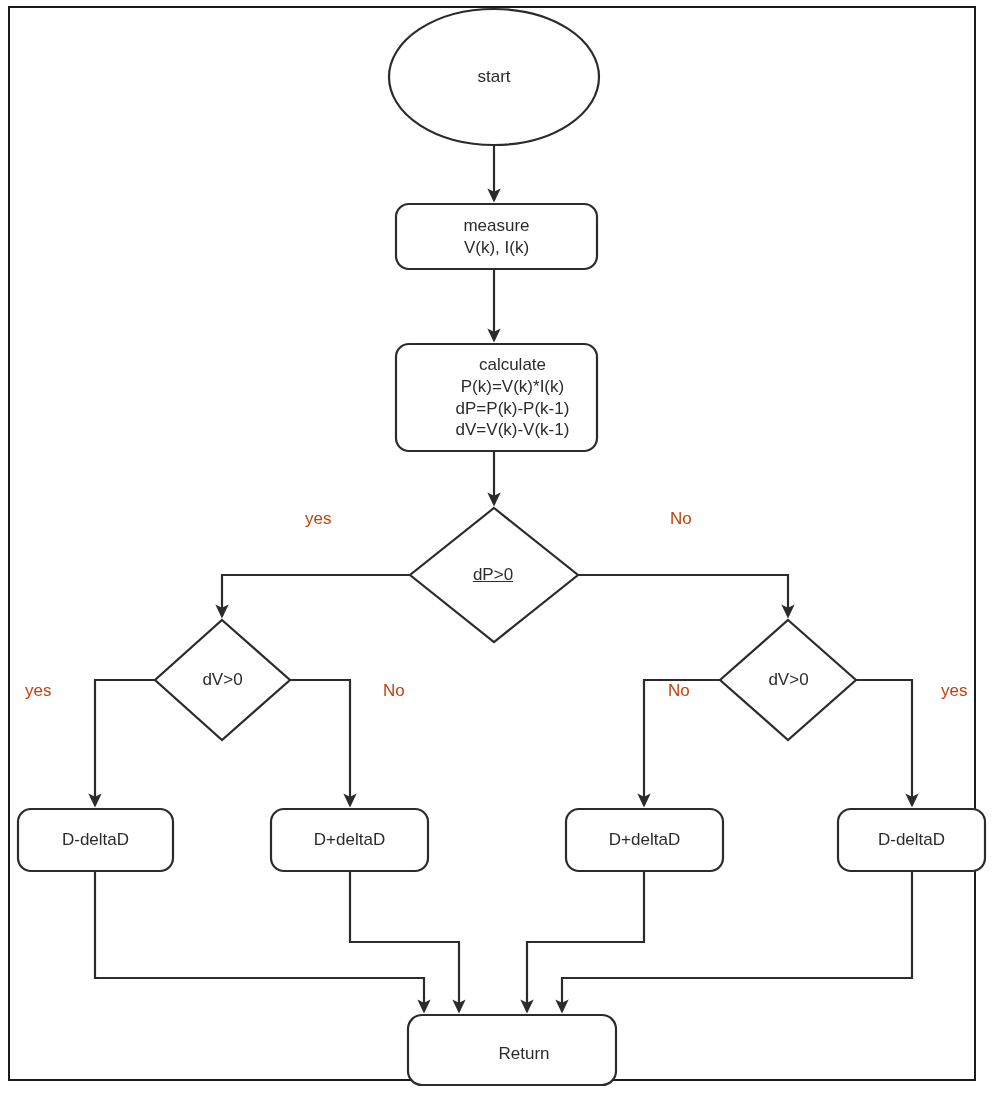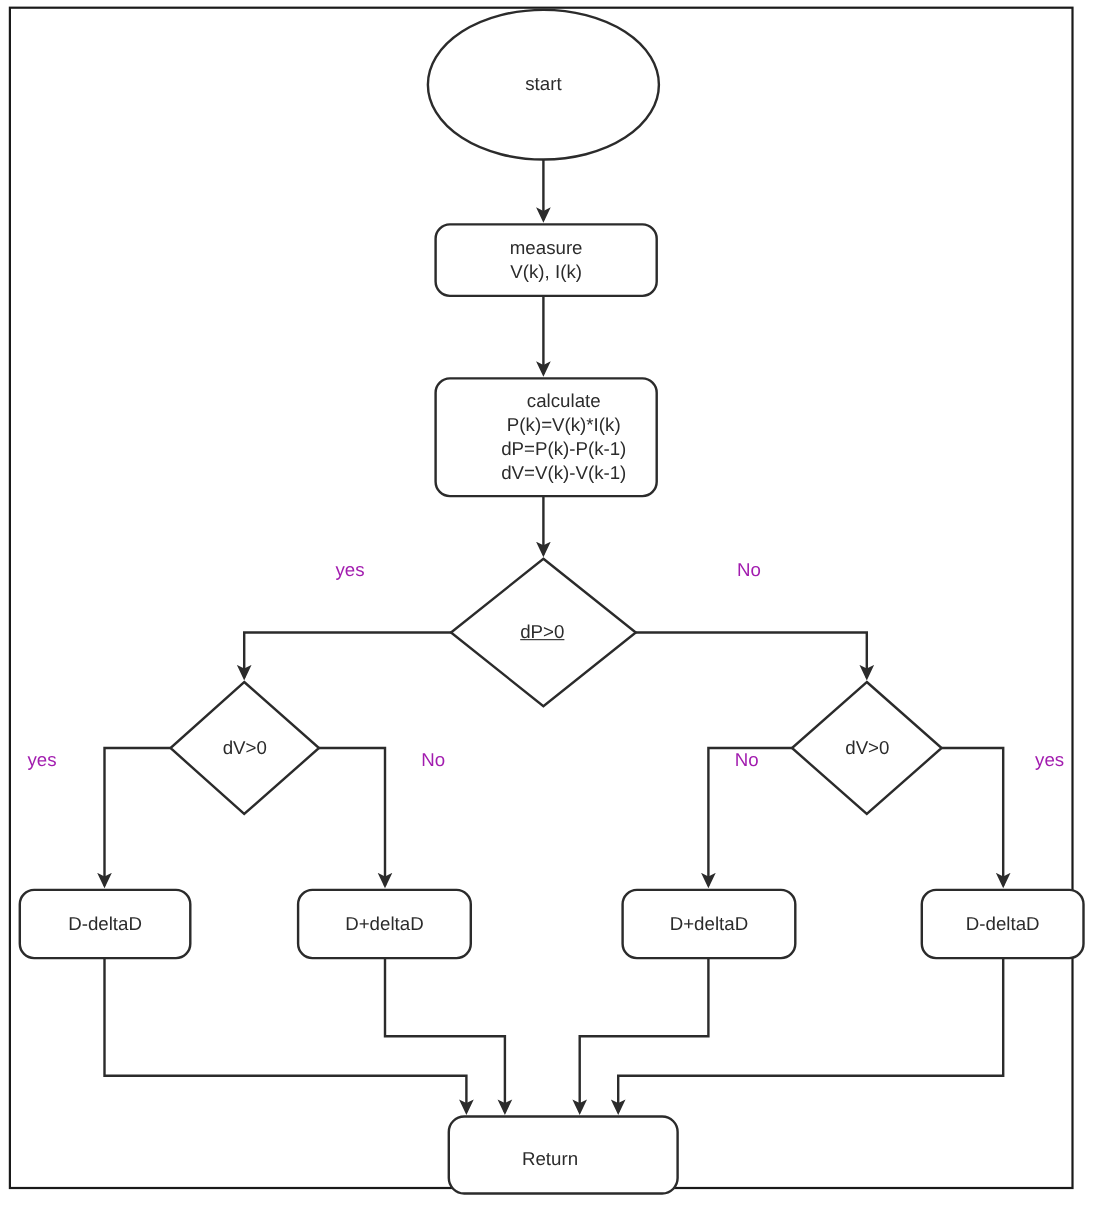--- a/index.html
+++ b/index.html
@@ -41,21 +41,21 @@
     justify-content: center;
     text-align: center;
     color: #2b2b2b;
     font-size: 17px;
     line-height: 1.28;
     white-space: pre-line;
     pointer-events: none;
   }
   .edge-label {
     position: absolute;
-    color: #a21caf;
+    color: #c2410c;
     font-size: 17px;
     white-space: nowrap;
   }
 </style>
 </head>
 <body>
 
 <div id="page">
 
   <div id="frame"></div>
@@ -125,21 +125,21 @@
   <div class="node-label" style="left:731px; top:660px; width:115px; height:40px;">dV&gt;0</div>
 
   <div class="node-label" style="left:18px; top:809px; width:155px; height:62px;">D-deltaD</div>
 
   <div class="node-label" style="left:271px; top:809px; width:157px; height:62px;">D+deltaD</div>
 
   <div class="node-label" style="left:566px; top:809px; width:157px; height:62px;">D+deltaD</div>
 
   <div class="node-label" style="left:838px; top:809px; width:147px; height:62px;">D-deltaD</div>
 
-  <div class="node-label" style="left:396px; top:1015px; width:208px; height:78px;">Return</div>
+  <div class="node-label" style="left:420px; top:1015px; width:208px; height:78px;">Return</div>
 
   <div class="edge-label" style="left:305px; top:509px;">yes</div>
 
   <div class="edge-label" style="left:670px; top:509px;">No</div>
 
   <div class="edge-label" style="left:25px; top:681px;">yes</div>
 
   <div class="edge-label" style="left:383px; top:681px;">No</div>
 
   <div class="edge-label" style="left:668px; top:681px;">No</div>

